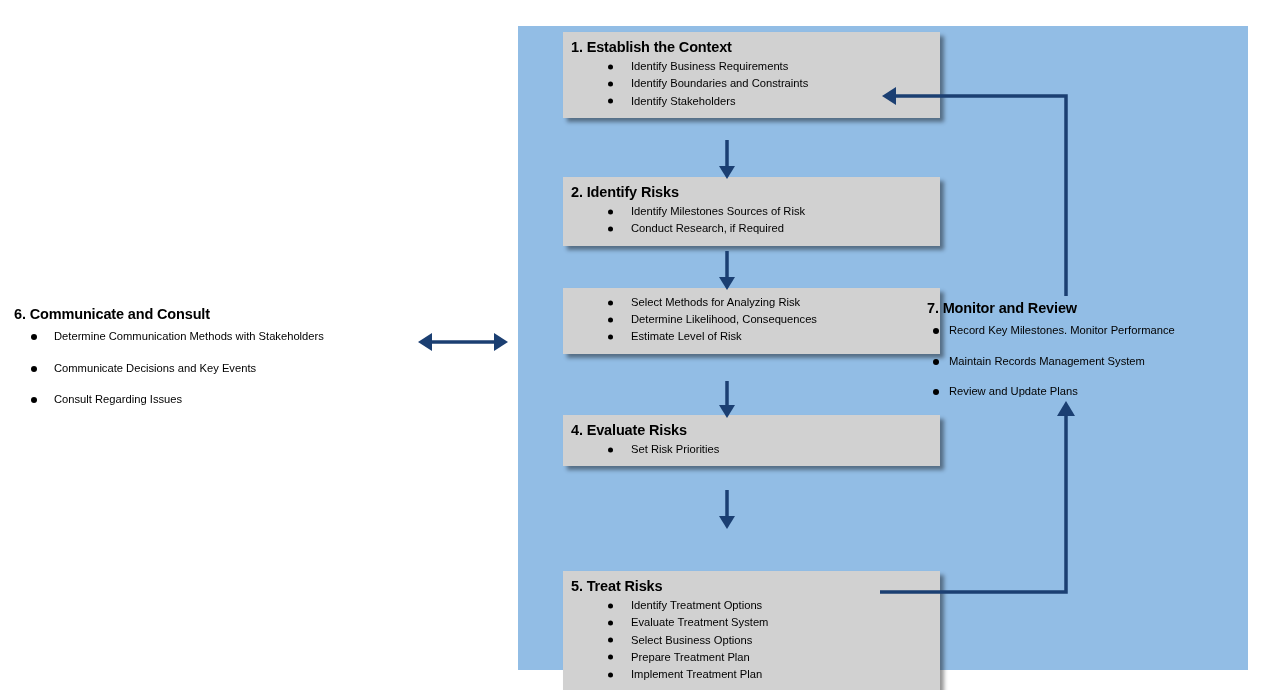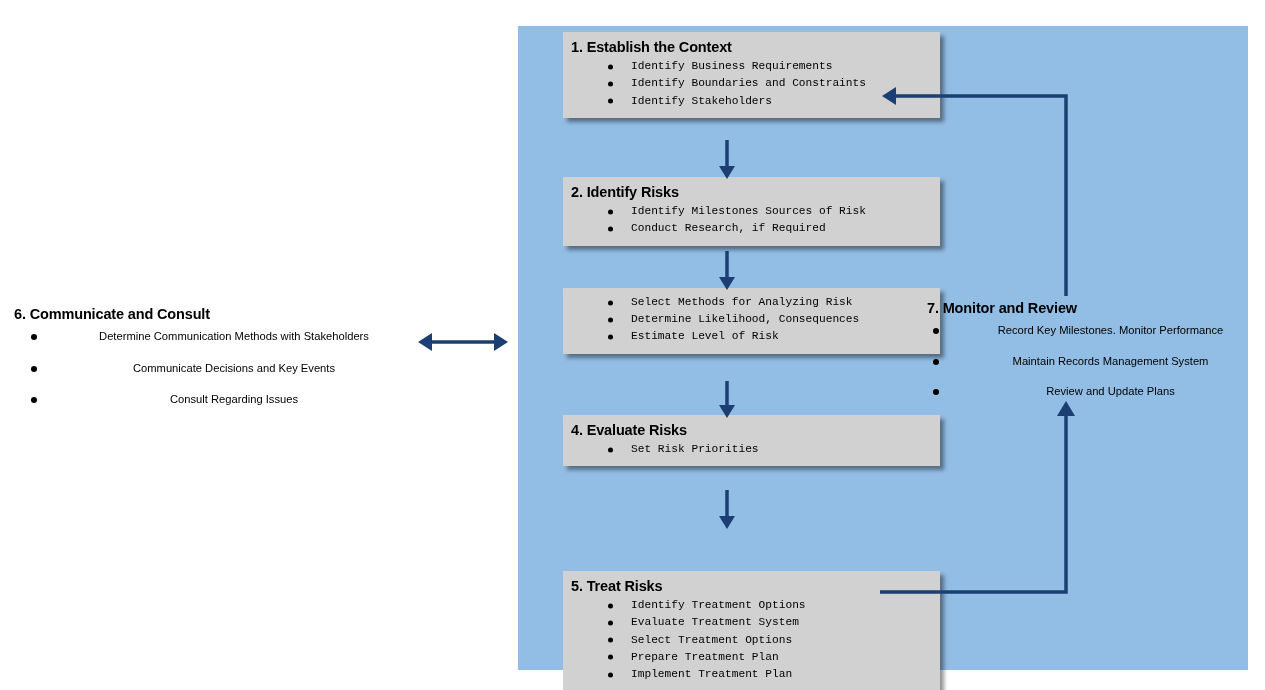--- a/index.html
+++ b/index.html
@@ -48,21 +48,20 @@
     list-style: none;
     margin: 0;
     padding: 0;
   }
   .step-list li {
     position: relative;
     font-size: 11.2px;
     line-height: 1.0;
     padding: 3px 0 3px 68px;
     white-space: nowrap;
-    font-family: Liberation Mono, monospace;
   }
   .step-list li .bullet {
     position: absolute;
     left: 45px;
     top: 50%;
     transform: translateY(-50%);
     width: 5px;
     height: 5px;
     background: #000;
     border-radius: 50%;
@@ -83,21 +82,20 @@
   .side-list {
     list-style: none;
     margin: 0;
     padding: 0;
   }
   .side-list li {
     position: relative;
     font-size: 11.2px;
     line-height: 1.0;
     white-space: nowrap;
-    text-align: center;
   }
 
   #section-communicate { left: 14px; top: 306px; width: 400px; }
   #section-communicate .side-list li {
     padding: 0 0 20px 40px;
   }
   #section-communicate .side-list li .bullet {
     position: absolute;
     left: 17px;
     top: 3px;
@@ -162,21 +160,21 @@
   <ul class="step-list">
     <li><span class="bullet"></span><span>Set Risk Priorities</span></li>
   </ul>
 </div>
 
 <div class="step-box" id="box-5" style="top:527px;margin-top:44px;">
   <div class="step-title">5. Treat Risks</div>
   <ul class="step-list">
     <li><span class="bullet"></span><span>Identify Treatment Options</span></li>
     <li><span class="bullet"></span><span>Evaluate Treatment System</span></li>
-    <li><span class="bullet"></span><span>Select Treatment Options</span></li>
+    <li><span class="bullet"></span><span>Select Business Options</span></li>
     <li><span class="bullet"></span><span>Prepare Treatment Plan</span></li>
     <li><span class="bullet"></span><span>Implement Treatment Plan</span></li>
   </ul>
 </div>
 
 <div class="side-section" id="section-communicate">
   <div class="side-title">6. Communicate and Consult</div>
   <ul class="side-list">
     <li><span class="bullet"></span><span>Determine Communication Methods with Stakeholders</span></li>
     <li><span class="bullet"></span><span>Communicate Decisions and Key Events</span></li>

